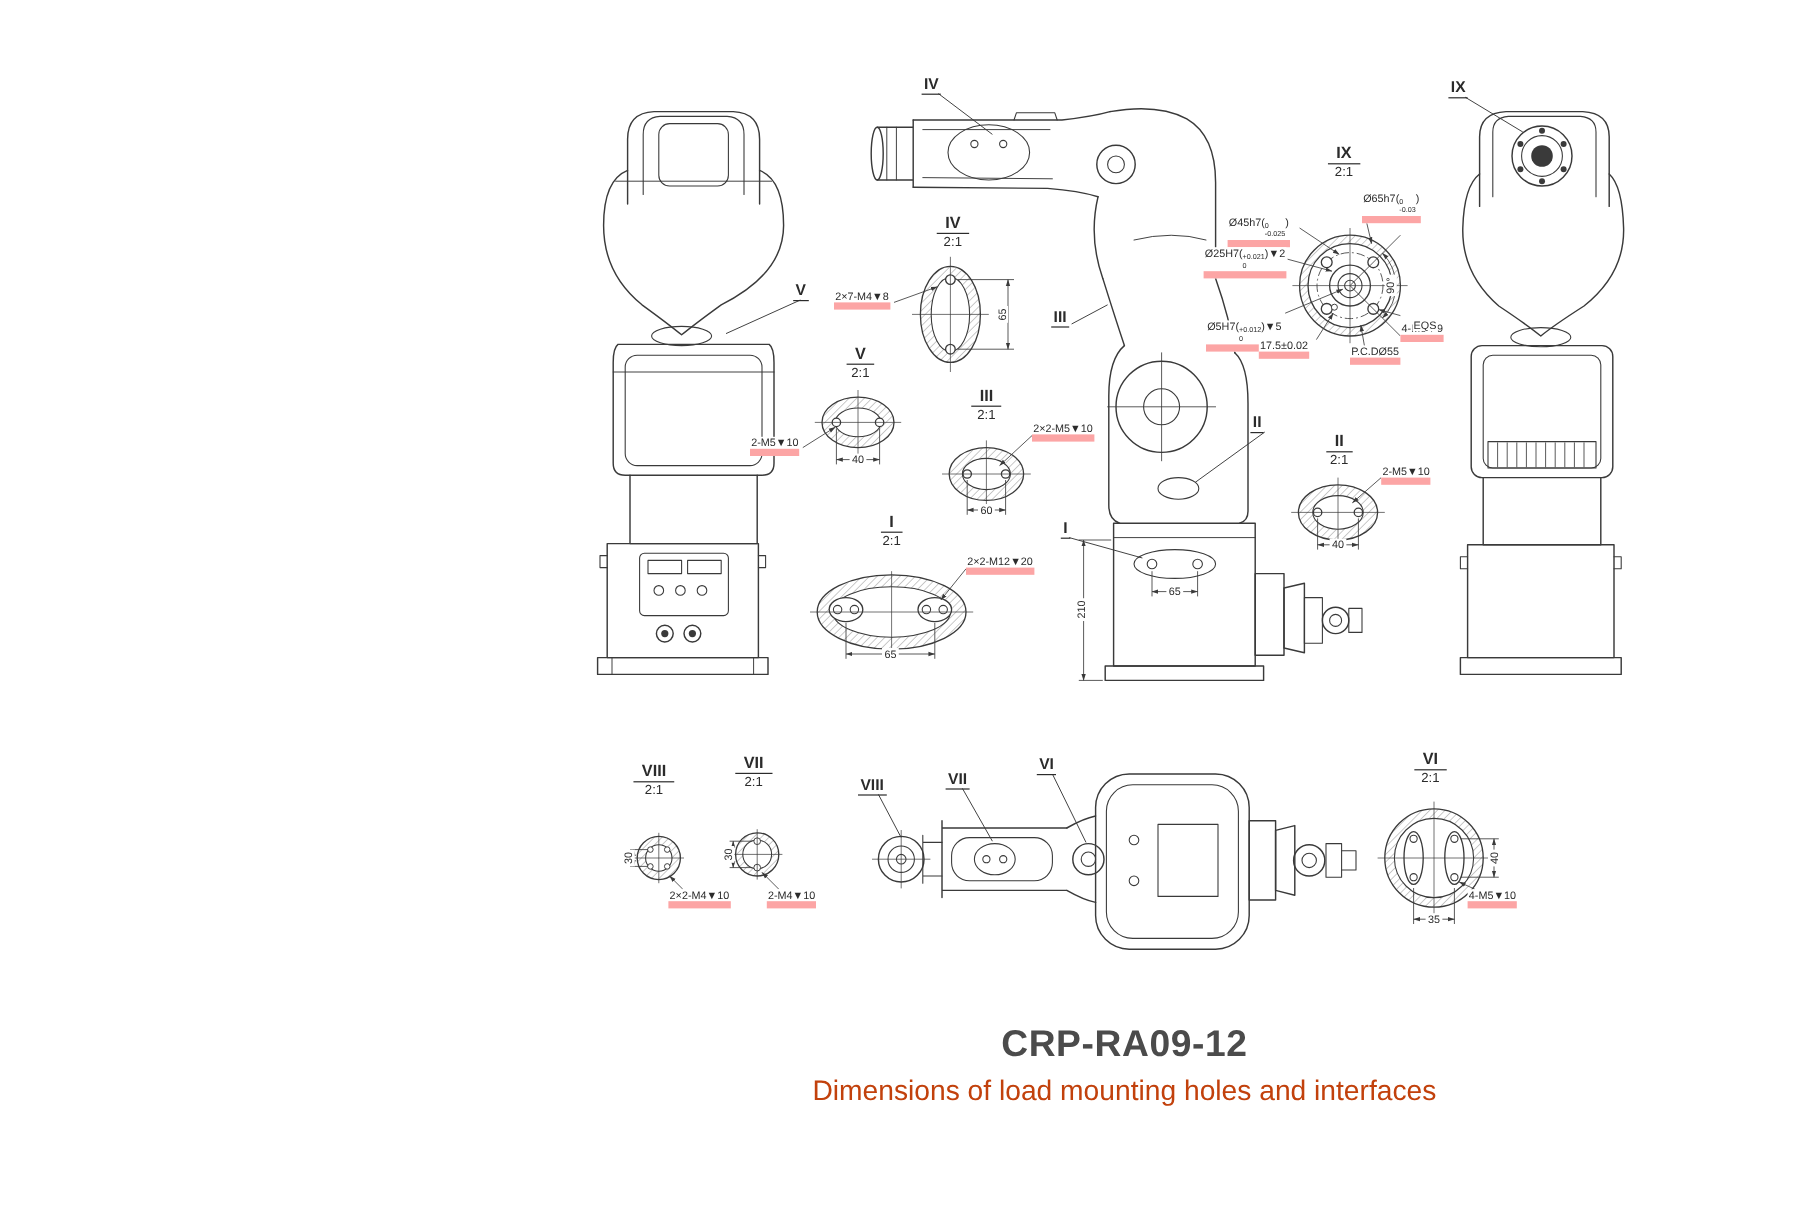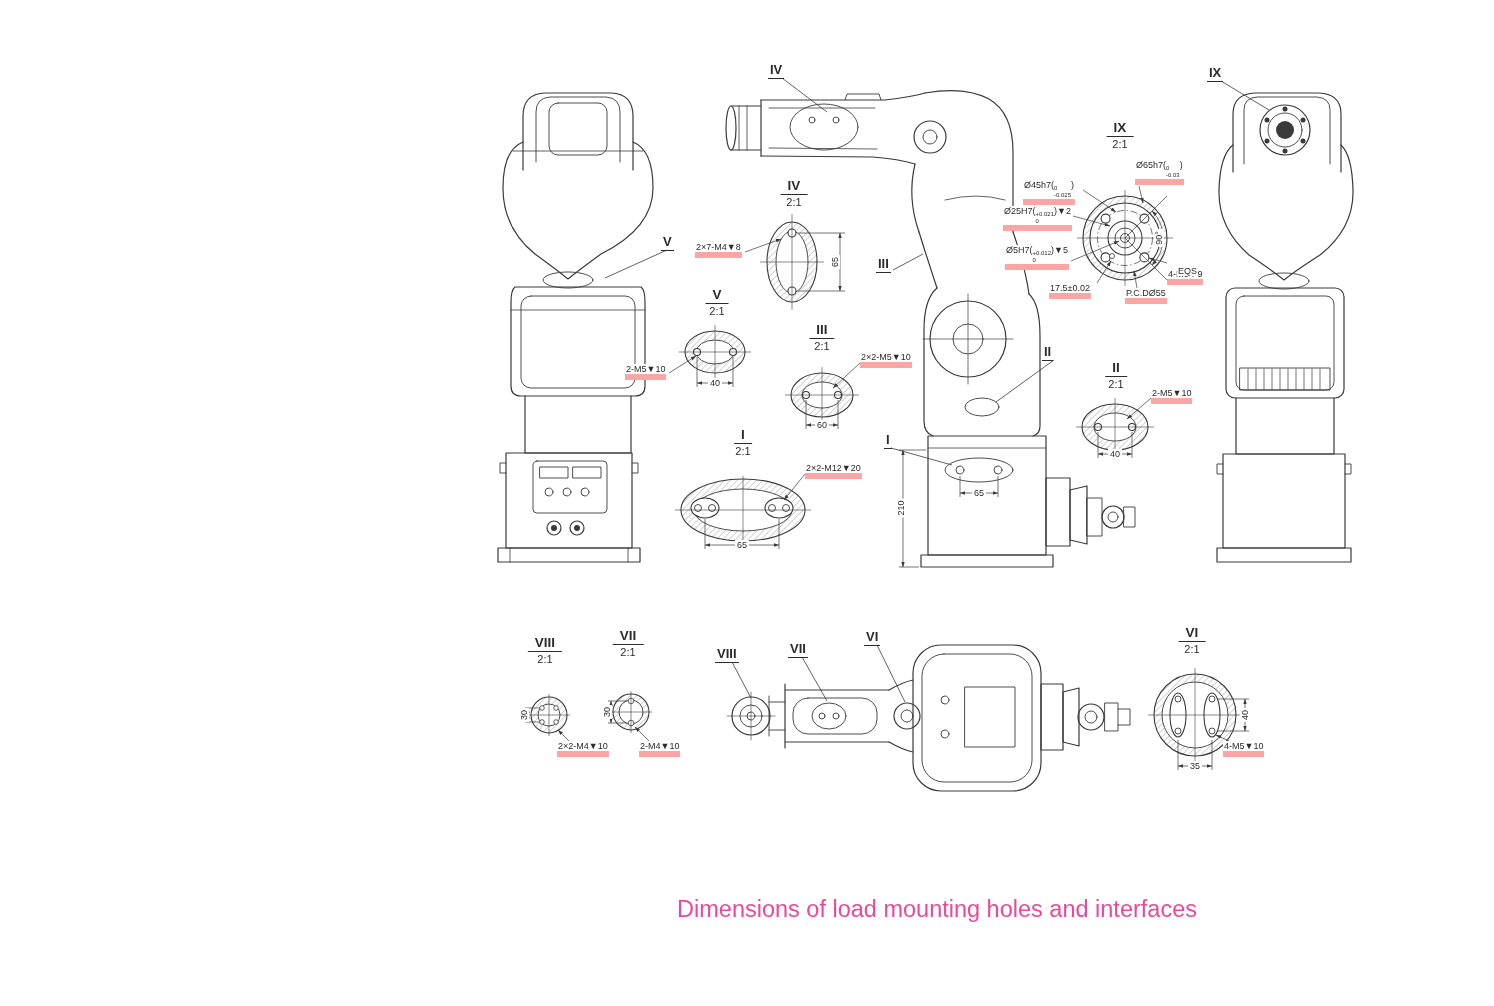--- a/index.html
+++ b/index.html
@@ -11,21 +11,21 @@
   .callout { font-size:13px; font-weight:700; border-bottom:1.3px solid #2b2b2b; padding:0 2px 1px; }
   .fraction { text-align:center; transform:translateX(-50%); }
   .fraction .num { display:block; font-size:13.5px; font-weight:700; border-bottom:1.4px solid #2b2b2b; padding:0 7px 1px; }
   .fraction .scale { display:block; font-size:11px; font-weight:400; padding-top:1px; }
   .ann { font-size:9px; border-bottom:6px solid #fca5a5; background:#fff; padding:0 1px 0; }
   .ann.plain { border-bottom:none; }
   .stack { display:inline-flex; flex-direction:column; font-size:6px; line-height:1.15; vertical-align:-2px; text-align:left; }
   .dim { font-size:9px; background:#fff; padding:0 2px; transform:translate(-50%,-50%); }
   .dim.rot { transform:translate(-50%,-50%) rotate(-90deg); }
   .title { font-size:31px; font-weight:700; color:#4b4b4b; transform:translateX(-50%); letter-spacing:0.5px; }
-  .subtitle { font-size:23.5px; font-weight:400; color:#ec4899; transform:translateX(-50%); }
+  .subtitle { font-size:23.5px; font-weight:400; color:#c2410c; transform:translateX(-50%); }
 </style>
 </head>
 <body>
 
 <div id="page">
 
 <svg width="1494" height="1006" viewBox="0 0 1494 1006">
   <defs>
     <marker id="arrE" viewBox="0 0 10 10" refX="9.5" refY="5" markerWidth="8" markerHeight="8" orient="auto-start-reverse">
       <path d="M0,1.8 L10,5 L0,8.2 Z" fill="#3a3a3a"></path>
@@ -375,21 +375,21 @@
         <span>0</span>
         <span>-0.03</span>
       </span><span>)</span>
 </span>
 <span class="txt ann" style="left:976px;top:206px">
   <span>Ø25H7(</span><span class="stack">
         <span>+0.021</span>
         <span>0</span>
       </span><span>)▼2</span>
 </span>
-<span class="txt ann" style="left:978px;top:245px">
+<span class="txt ann" style="left:978px;top:267px">
   <span>Ø5H7(</span><span class="stack">
         <span>+0.012</span>
         <span>0</span>
       </span><span>)▼5</span>
 </span>
 <span class="txt ann" style="left:1098px;top:288px">P.C.DØ55</span>
 <span class="txt ann" style="left:1022px;top:283px">17.5±0.02</span>
 <span class="txt dim rot" style="left:1132px;top:238px">90°</span>
 
 <span class="txt dim rot" style="left:808px;top:262px">65</span>
@@ -397,15 +397,16 @@
 <span class="txt dim" style="left:795px;top:425px">60</span>
 <span class="txt dim" style="left:1088px;top:454px">40</span>
 <span class="txt dim" style="left:715px;top:545px">65</span>
 <span class="txt dim" style="left:952px;top:493px">65</span>
 <span class="txt dim rot" style="left:874px;top:508px">210</span>
 <span class="txt dim rot" style="left:1218px;top:715px">40</span>
 <span class="txt dim" style="left:1168px;top:766px">35</span>
 <span class="txt dim rot" style="left:497px;top:715px">30</span>
 <span class="txt dim rot" style="left:580px;top:712px">30</span>
 
+<div class="txt title" style="left:910px;top:852px">CRP-RA09-12</div>
 <div class="txt subtitle" style="left:910px;top:896px">Dimensions of load mounting holes and interfaces</div>
 
 </div>
 
 </body></html>

